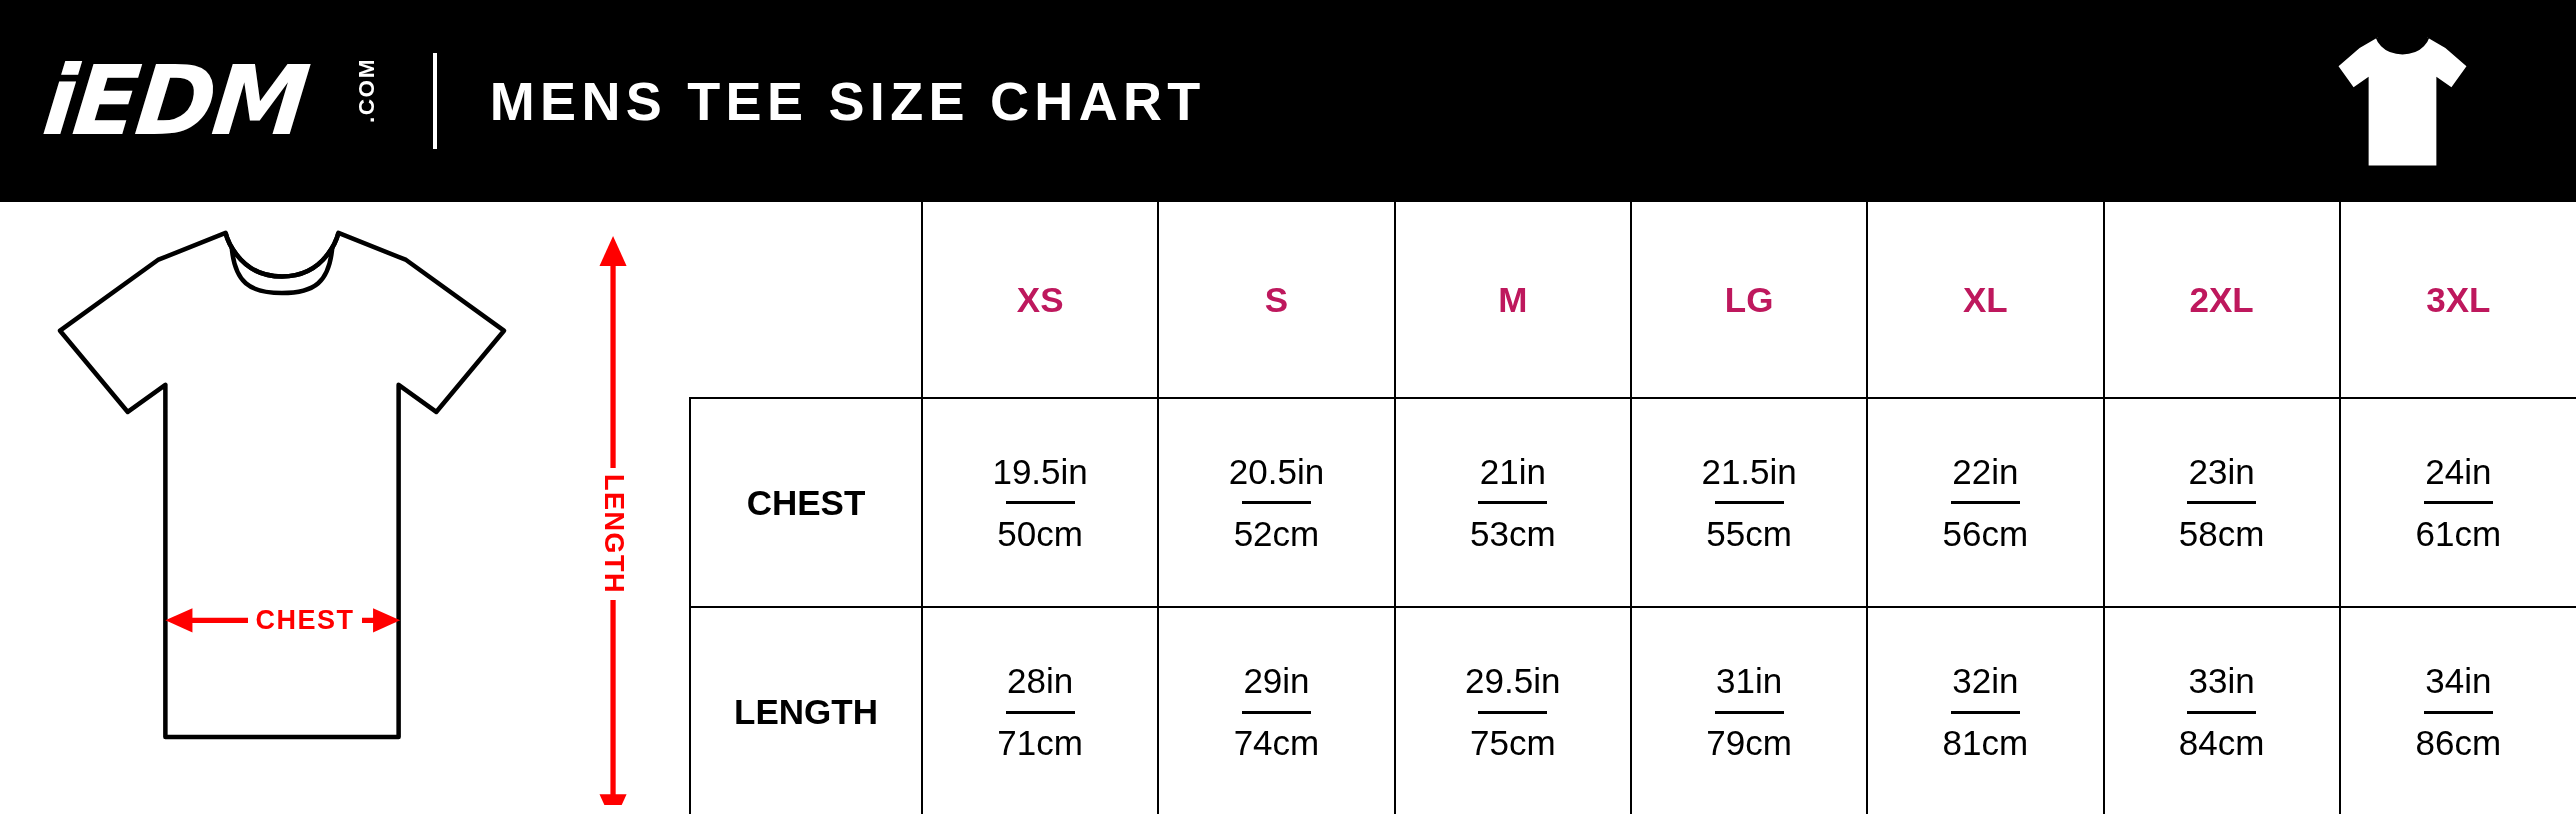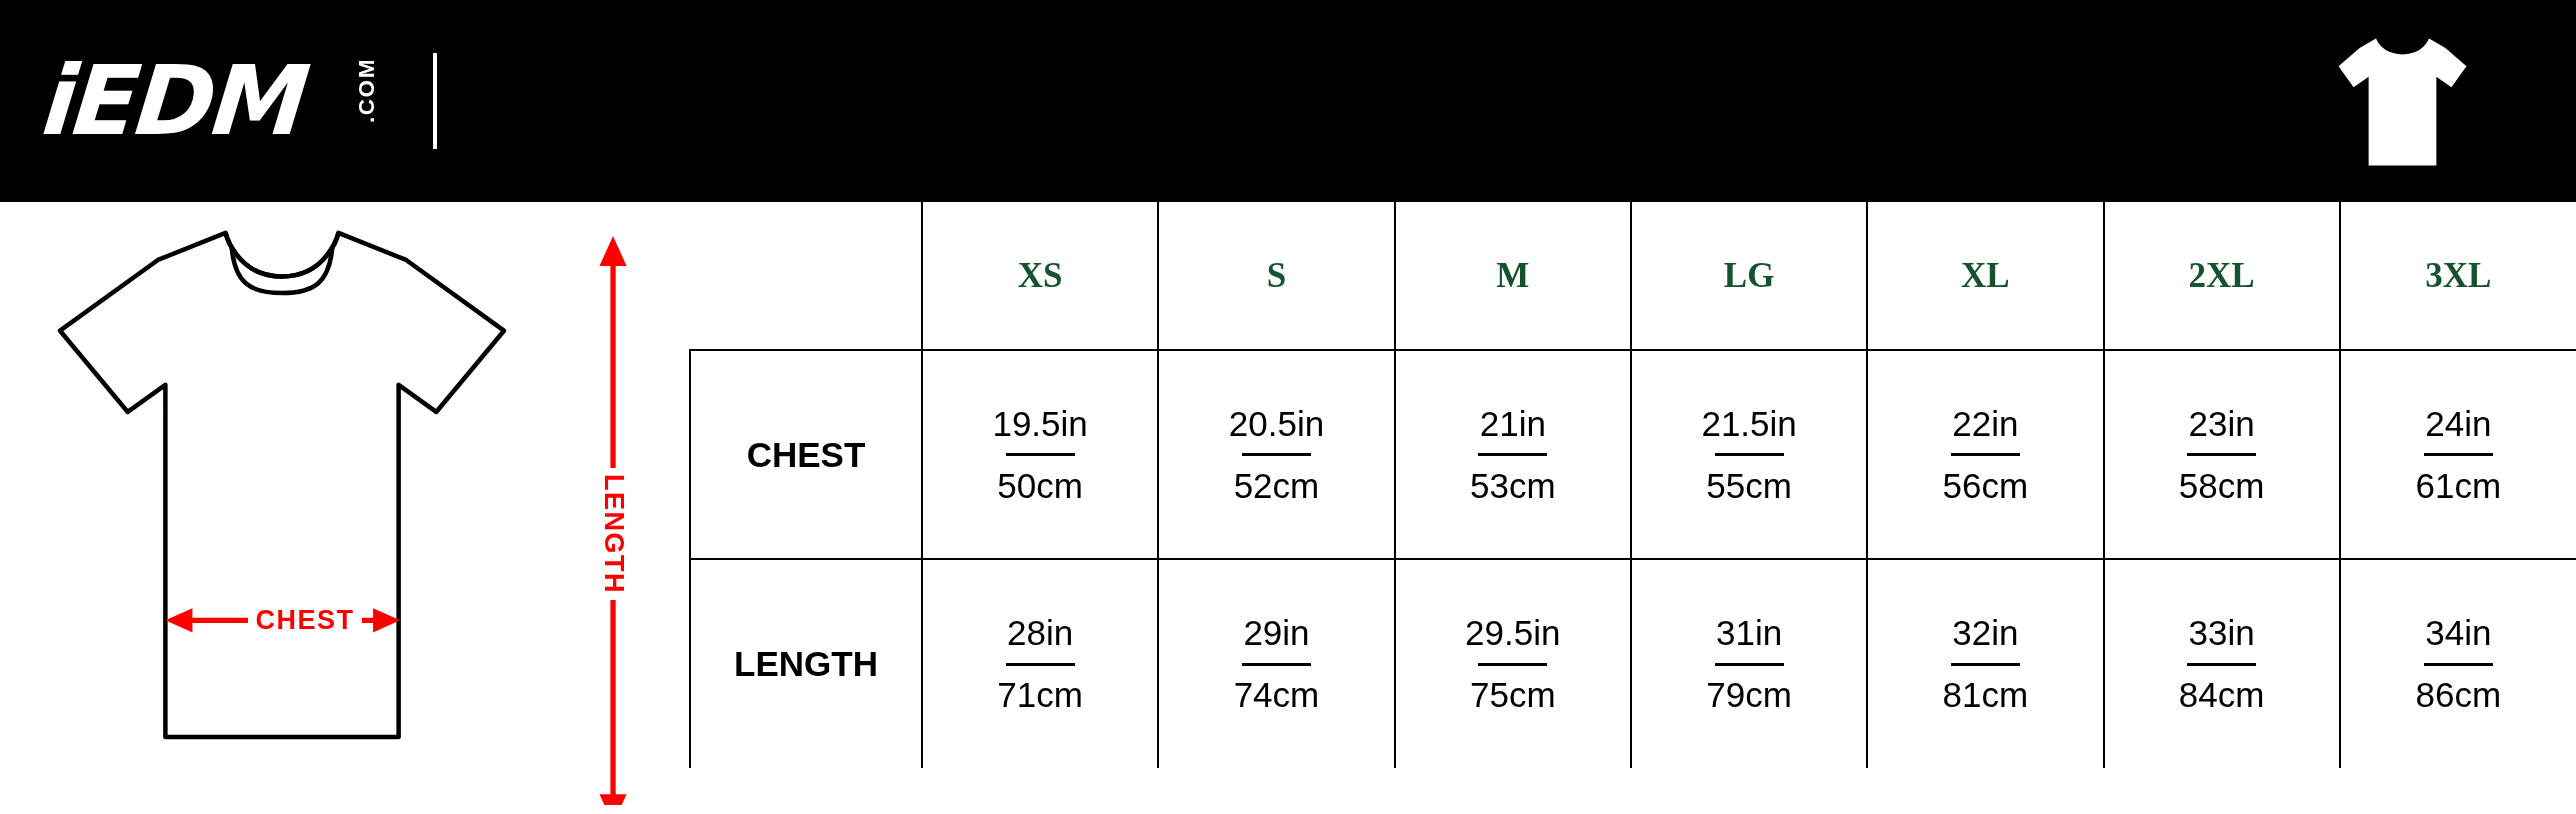--- a/index.html
+++ b/index.html
@@ -158,26 +158,25 @@
   }
   .size-table .corner-cell {
     border-top: none;
     border-left: none;
     width: 233px;
   }
   .size-table thead th {
     border-top: none;
   }
   .size-table thead th.sizehead {
-    height: 148px;
+    height: 196px;
     width: 238px;
     font-size: 35px;
     font-weight: 700;
-    color: #14532d;
-    font-family: Liberation Serif, serif;
+    color: #be185d;
   }
   .size-table thead th.sizehead:last-child {
     border-right: none;
     margin-left: 12px;
   }
   .row-label {
     font-size: 35px;
     font-weight: 700;
     color: #000000;
     border-left: none;
@@ -214,20 +213,21 @@
 
     <div class="logo-wrap">
       <div class="logo">
         <span class="logo-text">iEDM</span>
         <span class="logo-dotcom">.COM</span>
       </div>
     </div>
 
     <div class="divider"></div>
 
+    <div class="header-title">MENS TEE SIZE CHART</div>
 
     <div class="header-shirt">
       <svg width="143" height="143" viewBox="0 0 190 190" xmlns="http://www.w3.org/2000/svg">
         <path d="M62 10 L38 24 L10 48 L30 76 L50 62 L50 180 L140 180 L140 62 L160 76 L180 48 L152 24 L128 10 C128 10 122 30 95 30 C68 30 62 10 62 10 Z" fill="#ffffff"></path>
         <path d="M62 10 C62 10 68 30 95 30 C122 30 128 10 128 10" fill="none" stroke="#000000" stroke-width="5"></path>
       </svg>
     </div>
   </div>
 
   <div class="body-area">

